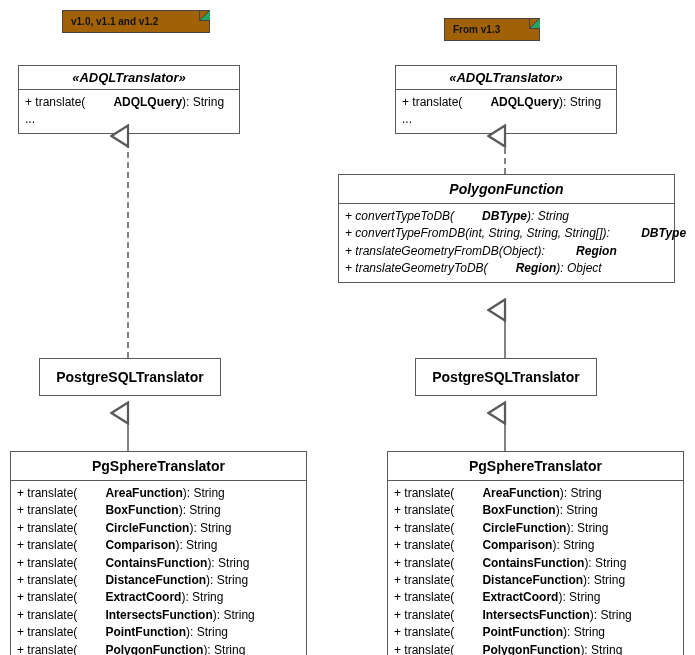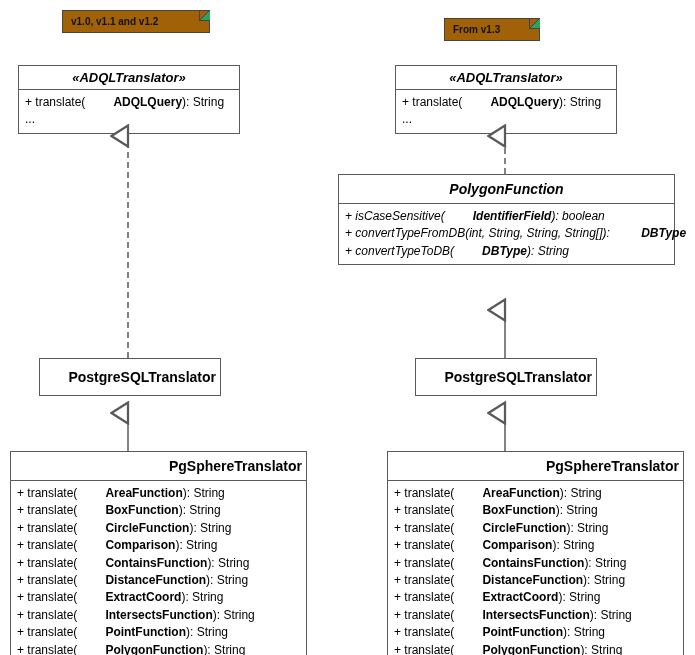--- a/index.html
+++ b/index.html
@@ -52,21 +52,20 @@
   }
   .classname {
     text-align: center;
     font-weight: bold;
     font-style: italic;
     font-size: 14px;
     padding: 6px 4px;
   }
   .classname.regular {
     font-style: normal;
-    text-align: right;
   }
   .method {
     white-space: nowrap;
     line-height: 1.45;
   }
   .method b { font-weight: bold; padding-left: 28px; }
   .method .ital { font-style: italic; }
   svg.arrows {
     position: absolute;
     top: 0;
@@ -98,23 +97,24 @@
   <div class="compartment stereo">«ADQLTranslator»</div>
   <div class="compartment" id="adql-right-methods">
       <div class="method">+ translate(<b>ADQLQuery</b>): String</div>
       <div class="method">...</div>
     </div>
 </div>
 
 <div class="box" style="left:338px; top:174px; width:335px;">
   <div class="compartment classname">PolygonFunction</div>
   <div class="compartment" id="jdbc-methods">
-      <div class="method"><span class="ital">+ isCaseSensitive(<b>IdentifierField</b>): boolean</span></div>
+      <div class="method"><span class="ital">+ convertTypeToDB(<b>DBType</b>): String</span></div>
       <div class="method"><span class="ital">+ convertTypeFromDB(int, String, String, String[]): <b>DBType</b></span></div>
-      <div class="method"><span class="ital">+ convertTypeToDB(<b>DBType</b>): String</span></div>
+      <div class="method"><span class="ital">+ translateGeometryFromDB(Object): <b>Region</b></span></div>
+      <div class="method"><span class="ital">+ translateGeometryToDB(<b>Region</b>): Object</span></div>
     </div>
 </div>
 
 <div class="box" style="left:39px; top:358px; width:180px;">
   <div class="compartment classname regular" style="padding:10px 4px;">PostgreSQLTranslator</div>
 </div>
 
 <div class="box" style="left:415px; top:358px; width:180px;">
   <div class="compartment classname regular" style="padding:10px 4px;">PostgreSQLTranslator</div>
 </div>

